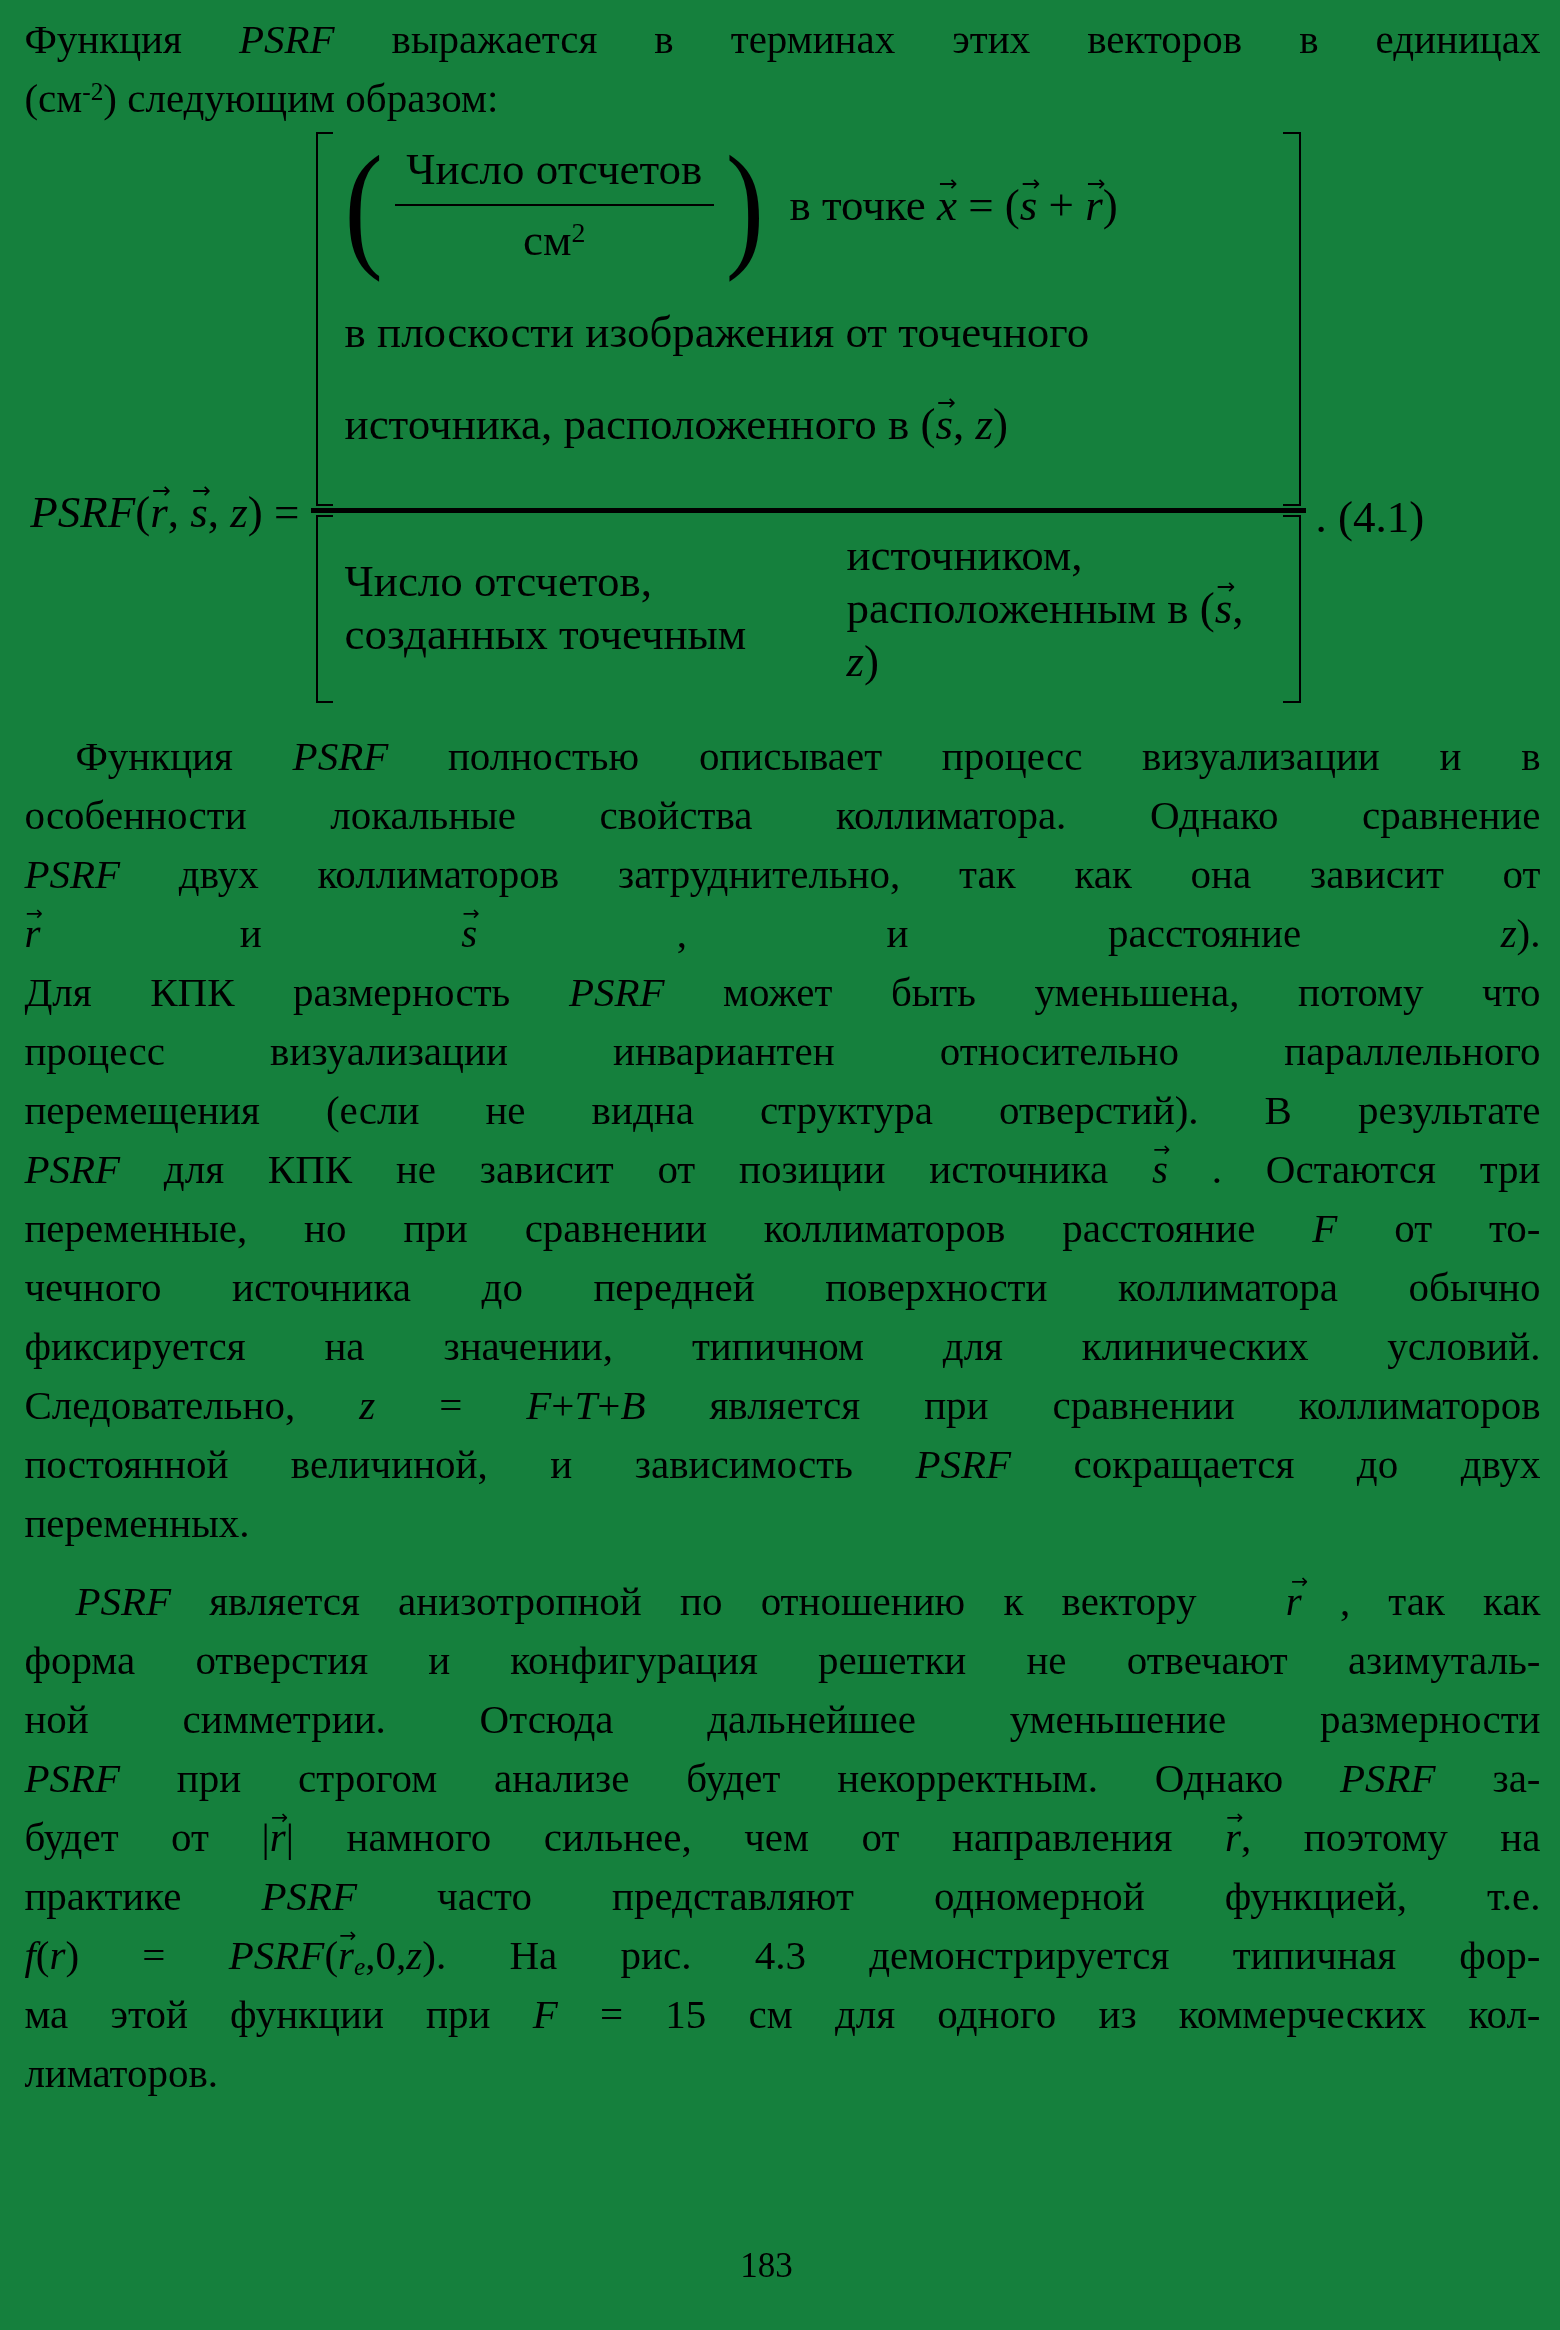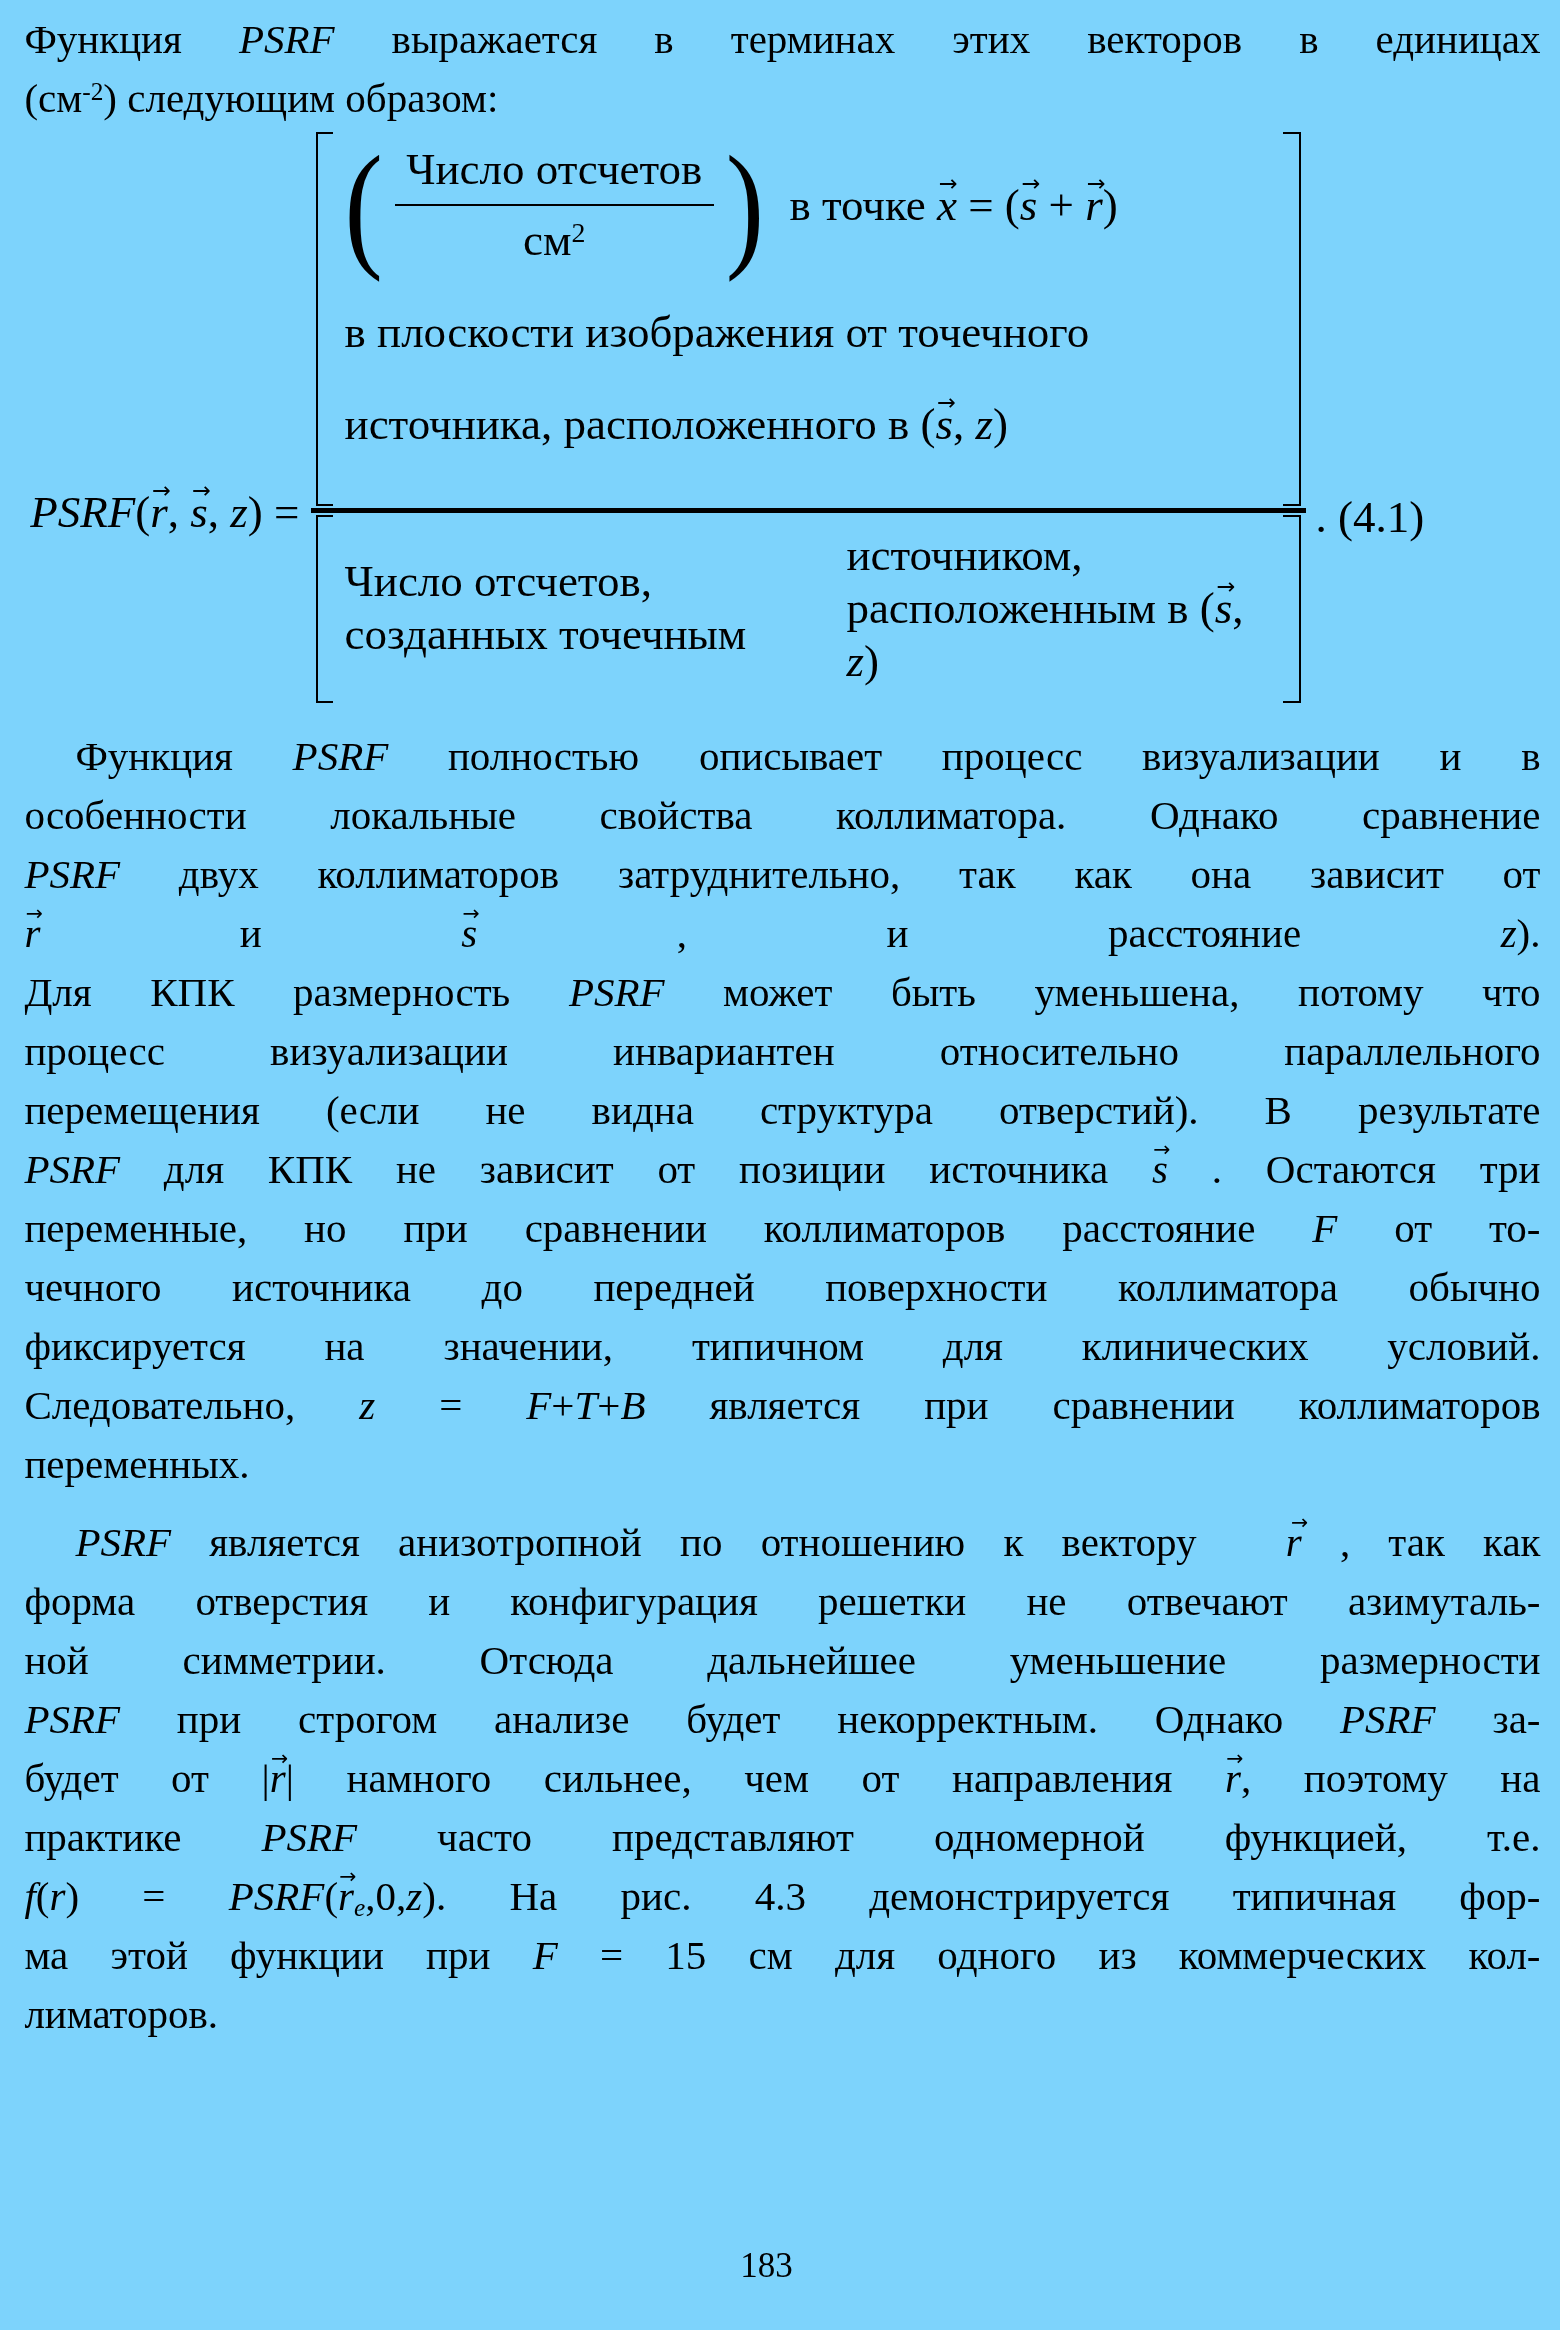--- a/index.html
+++ b/index.html
@@ -1,18 +1,18 @@
 <!DOCTYPE html>
 <html><head>
 <meta charset="utf-8">
 <style>
   html,body{margin:0;padding:0;background:#fff;color:#000;}
   .doc{
     position:relative;width:1560px;height:2331px;box-sizing:border-box;
-    padding:9.8px 19.5px 0 24.4px;background:#7dd3fc;overflow:hidden;
+    padding:9.8px 19.5px 0 24.4px;background:#15803d;overflow:hidden;
     font-family:"Liberation Serif","DejaVu Serif",serif;
   }
   
   .tline{font-size:41px;line-height:59px;text-align:justify;white-space:normal;}
   .tline.just{text-align-last:justify;}
   .tline.ind{text-indent:51px;}
   i,.it{font-style:italic;}
   sup{font-size:0.62em;line-height:0;position:relative;top:-0.45em;vertical-align:baseline;}
   sub{font-size:0.62em;line-height:0;position:relative;top:0.22em;vertical-align:baseline;}
   
@@ -88,20 +88,21 @@
       <div class="tline just"><i>PSRF</i><span> двух коллиматоров затруднительно, так как она зависит от</span></div>
       <div class="tline just"><span class="vec"><span class="arr">→</span><i>r</i></span><span> и </span><span class="vec"><span class="arr">→</span><i>s</i></span><span> , и расстояние </span><i>z</i><span>).</span></div>
       <div class="tline just"><span>Для КПК размерность </span><i>PSRF</i><span> может быть уменьшена, потому что</span></div>
       <div class="tline just"><span>процесс визуализации инвариантен относительно параллельного</span></div>
       <div class="tline just"><span>перемещения (если не видна структура отверстий). В результате</span></div>
       <div class="tline just"><i>PSRF</i><span> для КПК не зависит от позиции источника </span><span class="vec"><span class="arr">→</span><i>s</i></span><span> . Остаются три</span></div>
       <div class="tline just"><span>переменные, но при сравнении коллиматоров расстояние </span><i>F</i><span> от то-</span></div>
       <div class="tline just"><span>чечного источника до передней поверхности коллиматора обычно</span></div>
       <div class="tline just"><span>фиксируется на значении, типичном для клинических условий.</span></div>
       <div class="tline just"><span>Следовательно, </span><i>z</i><span> = </span><i>F</i><span>+</span><i>T</i><span>+</span><i>B</i><span> является при сравнении коллиматоров</span></div>
+      <div class="tline just"><span>постоянной величиной, и зависимость </span><i>PSRF</i><span> сокращается до двух</span></div>
       <div class="tline"><span>переменных.</span></div>
     </div>
 
   <div class="para">
       <div class="tline just ind"><i>PSRF</i><span> является анизотропной по отношению к вектору </span><span class="vec"><span class="arr">→</span><i>r</i></span><span> , так как</span></div>
       <div class="tline just"><span>форма отверстия и конфигурация решетки не отвечают азимуталь-</span></div>
       <div class="tline just"><span>ной симметрии. Отсюда дальнейшее уменьшение размерности</span></div>
       <div class="tline just"><i>PSRF</i><span> при строгом анализе будет некорректным. Однако </span><i>PSRF</i><span> за-</span></div>
       <div class="tline just"><span>будет от |</span><span class="vec"><span class="arr">→</span><i>r</i></span><span>| намного сильнее, чем от направления </span><span class="vec"><span class="arr">→</span><i>r</i></span><span>, поэтому на</span></div>
       <div class="tline just"><span>практике </span><i>PSRF</i><span> часто представляют одномерной функцией, т.е.</span></div>

